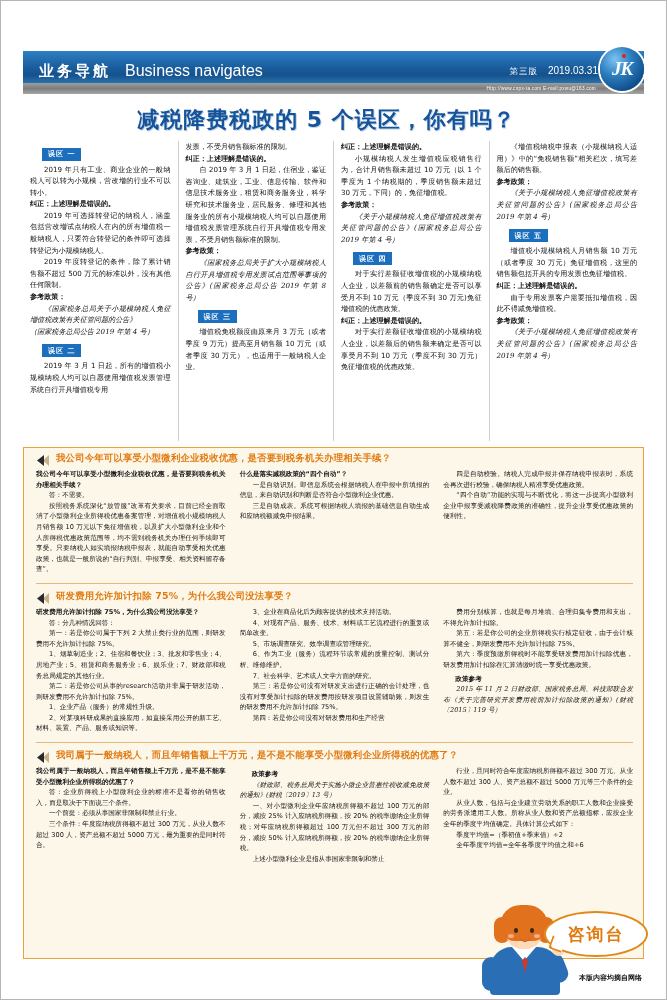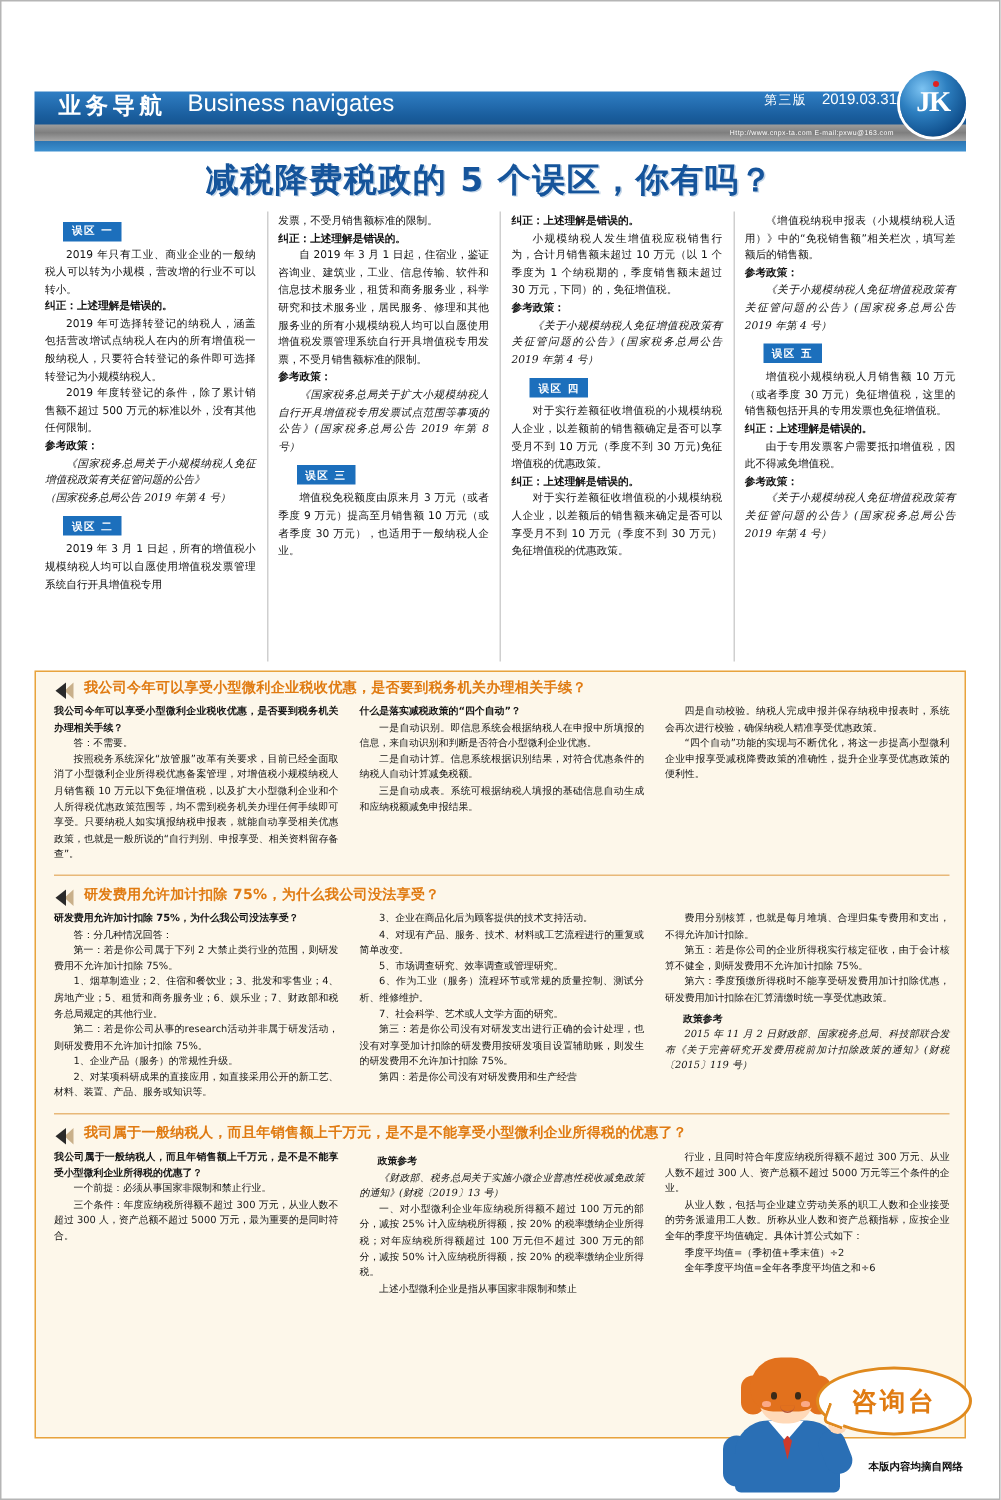--- a/index.html
+++ b/index.html
@@ -11,23 +11,23 @@
     position: relative;
     width: 667px;
     height: 1000px;
     background: #ffffff;
     overflow: hidden;
     margin: 0 auto;
     border: 1px solid #b5b5b5;
   }
   
   .masthead {
-    position:absolute; left:22px; top:60px; right:22px; height:40px;
+    position:absolute; left:22px; top:50px; right:22px; height:40px;
     background: linear-gradient(180deg,#2f7ec4 0%, #1a5e9e 40%, #15528d 60%, #3c90d0 100%);
-    display:flex; 
+    display:flex; align-items:center;
   }
   .mast-cn {
     color:#fff; font-size:15px; font-weight:bold; letter-spacing:3px;
     margin-left:16px; font-family:"DejaVu Sans","Liberation Sans",sans-serif;
   }
   .mast-en {
     color:#ffffff; font-size:16px; margin-left:14px; letter-spacing:0px;
     font-family:"Liberation Sans", sans-serif;
   }
   .mast-right { margin-left:auto; display:flex; align-items:baseline; gap:10px; margin-right:46px; }
@@ -39,21 +39,21 @@
     display:flex; align-items:center; justify-content:flex-end;
   }
   .mast-url { font-size:4.6px; color:#ffffff; letter-spacing:.3px; margin-right:48px;
               font-family:"Liberation Sans",sans-serif; white-space:nowrap;}
   .logo {
     position:absolute; right:22px; top:46px; width:44px; height:44px; border-radius:50%;
     background: radial-gradient(circle at 34% 28%, #7cc3f2 0%, #2d7fc0 38%, #0d4b88 78%, #0a3c6e 100%);
     box-shadow:0 0 0 2px #ffffff;
     display:flex; align-items:center; justify-content:center;
   }
-  .logo-text { color:#fff; font-size:19px; font-weight:bold; 
+  .logo-text { color:#fff; font-size:19px; font-weight:bold; font-style:italic;
                font-family:"Liberation Serif",serif; letter-spacing:-1px; }
   .logo-dot { position:absolute; top:7px; left:22px; width:4px; height:4px; border-radius:50%; background:#e02020;}
 
   
   .headline {
     position:absolute; left:22px; right:36px; top:104px; text-align:center;
     color:#15549b; font-size:22px; font-weight:bold; letter-spacing:1px;
     text-shadow: 1px 1px 0 rgba(120,160,200,.45);
   }
 
@@ -192,21 +192,20 @@
       </div>
       <div class="qbody">
         <div class="qcol">
           <p class="b">我公司今年可以享受小型微利企业税收优惠，是否要到税务机关办理相关手续？</p>
           <p class="ind">答：不需要。</p>
           <p class="ind">按照税务系统深化“放管服”改革有关要求，目前已经全面取消了小型微利企业所得税优惠备案管理，对增值税小规模纳税人月销售额 10 万元以下免征增值税，以及扩大小型微利企业和个人所得税优惠政策范围等，均不需到税务机关办理任何手续即可享受。只要纳税人如实填报纳税申报表，就能自动享受相关优惠政策，也就是一般所说的“自行判别、申报享受、相关资料留存备查”。</p>
         </div>
         <div class="qcol">
           <p class="b">什么是落实减税政策的“四个自动”？</p>
           <p class="ind">一是自动识别。即信息系统会根据纳税人在申报中所填报的信息，来自动识别和判断是否符合小型微利企业优惠。</p>
-          <p class="ind">二是自动计算。信息系统根据识别结果，对符合优惠条件的纳税人自动计算减免税额。</p>
           <p class="ind">三是自动成表。系统可根据纳税人填报的基础信息自动生成和应纳税额减免申报结果。</p>
         </div>
         <div class="qcol">
           <p class="ind">四是自动校验。纳税人完成申报并保存纳税申报表时，系统会再次进行校验，确保纳税人精准享受优惠政策。</p>
           <p class="ind">“四个自动”功能的实现与不断优化，将这一步提高小型微利企业申报享受减税降费政策的准确性，提升企业享受优惠政策的便利性。</p>
         </div>
       </div>
       <div class="hr-orange"></div>
       <div class="qhead">
         <span class="qarrow"><svg width="14" height="13" viewBox="0 0 14 13">
@@ -246,20 +245,21 @@
       <div class="qhead">
         <span class="qarrow"><svg width="14" height="13" viewBox="0 0 14 13">
             <polygon points="13,1 13,12 7,6.5" fill="#c9b08a"></polygon>
             <polygon points="8,1 8,12 1,6.5" fill="#2a2a2a"></polygon>
           </svg></span>
         <span class="qtext">我司属于一般纳税人，而且年销售额上千万元，是不是不能享受小型微利企业所得税的优惠了？</span>
       </div>
       <div class="qbody">
         <div class="qcol">
           <p class="b">我公司属于一般纳税人，而且年销售额上千万元，是不是不能享受小型微利企业所得税的优惠了？</p>
+          <p class="ind">答：企业所得税上小型微利企业的标准不是看你的销售收入，而是取决于下面说三个条件。</p>
           <p class="ind">一个前提：必须从事国家非限制和禁止行业。</p>
           <p class="ind">三个条件：年度应纳税所得额不超过 300 万元，从业人数不超过 300 人，资产总额不超过 5000 万元，最为重要的是同时符合。</p>
         </div>
         <div class="qcol">
           <p class="policy-ref">政策参考</p>
           <p class="cite">《财政部、税务总局关于实施小微企业普惠性税收减免政策的通知》(财税〔2019〕13 号）</p>
           <p class="ind">一、对小型微利企业年应纳税所得额不超过 100 万元的部分，减按 25% 计入应纳税所得额，按 20% 的税率缴纳企业所得税；对年应纳税所得额超过 100 万元但不超过 300 万元的部分，减按 50% 计入应纳税所得额，按 20% 的税率缴纳企业所得税。</p>
           <p class="ind">上述小型微利企业是指从事国家非限制和禁止</p>
         </div>
         <div class="qcol">

